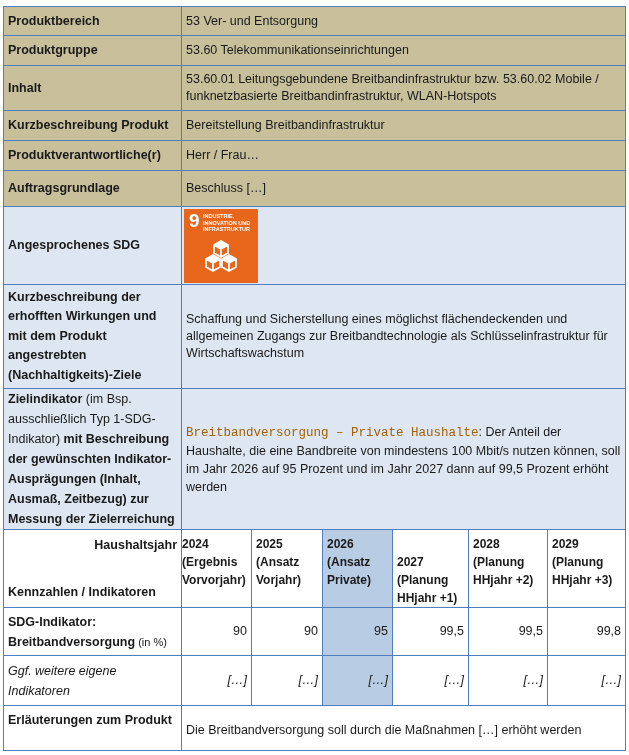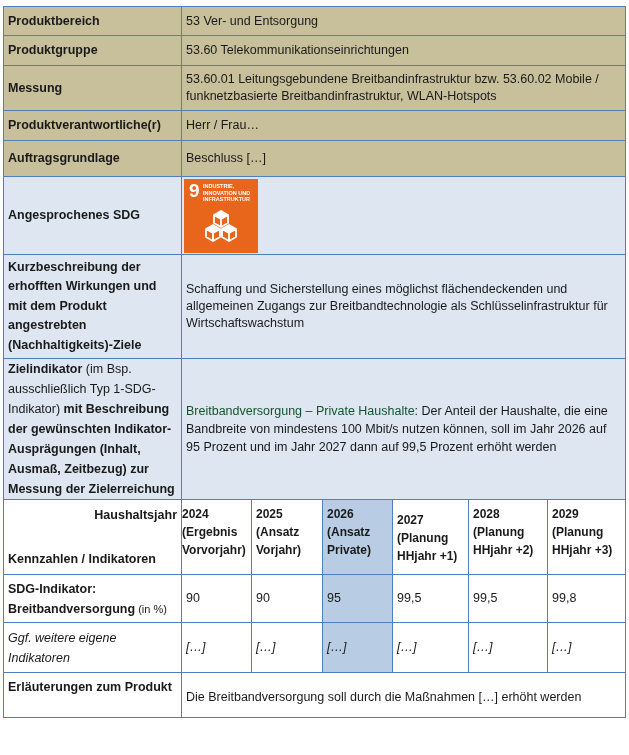--- a/index.html
+++ b/index.html
@@ -7,23 +7,23 @@
          font-family: "Liberation Sans", sans-serif; color: #1a1a1a; }
   table { position: absolute; left: 3px; top: 6px; width: 622px;
           border-collapse: collapse; table-layout: fixed; font-size: 12.5px; line-height: 17px; }
   td { border: 1.5px solid #4f7fbf; padding: 0 4px; vertical-align: middle; }
   .khaki td { background: #c8bf9b; }
   .blue td { background: #dde6f1; }
   .white td { background: #ffffff; }
   .lbl { font-weight: bold; }
   .hl { background: #b8cce4 !important; }
   .yr { text-align: left; font-weight: bold; font-size: 12px; line-height: 18px; }
-  .val { text-align: left; }
+  .val { text-align: right; }
   .it { font-style: italic; }
-  .green { color: #14532d; }
+  .green { color: #a16207; font-family: Liberation Mono, monospace; }
   .small { font-weight: normal; font-size: 11px; }
   .sdg-tile { width: 74px; height: 74px; background: #e8661c; color: #fff; position: relative; margin-left: -2px; }
   .sdg-num { position: absolute; left: 5px; top: 2px; font-size: 19px; font-weight: bold; line-height: 20px; }
   .sdg-txt { position: absolute; left: 19px; top: 4px; font-size: 5.5px; line-height: 6.5px; font-weight: bold; }
   .sdg-cubes { position: absolute; left: 20px; top: 30px; }
   .hh { text-align: right; font-weight: bold; }
 </style>
 </head>
 <body>
 
@@ -41,22 +41,26 @@
   <tbody>
       <tr class="khaki" style="height:29px">
     <td class="lbl">Produktbereich</td>
     <td colspan="6">53 Ver- und Entsorgung</td>
   </tr>
   <tr class="khaki" style="height:30px">
     <td class="lbl">Produktgruppe</td>
     <td colspan="6">53.60 Telekommunikationseinrichtungen</td>
   </tr>
   <tr class="khaki" style="height:45px">
-    <td class="lbl">Messung</td>
+    <td class="lbl">Inhalt</td>
     <td colspan="6">53.60.01 Leitungsgebundene Breitbandinfrastruktur bzw. 53.60.02 Mobile / funknetzbasierte Breitbandinfrastruktur, WLAN-Hotspots</td>
+  </tr>
+  <tr class="khaki" style="height:30px">
+    <td class="lbl">Kurzbeschreibung Produkt</td>
+    <td colspan="6">Bereitstellung Breitbandinfrastruktur</td>
   </tr>
   <tr class="khaki" style="height:30px">
     <td class="lbl">Produktverantwortliche(r)</td>
     <td colspan="6">Herr / Frau…</td>
   </tr>
   <tr class="khaki" style="height:36px">
     <td class="lbl">Auftragsgrundlage</td>
     <td colspan="6">Beschluss […]</td>
   </tr>
 
@@ -109,21 +113,21 @@
     <td class="yr" style="vertical-align:top; padding-top:5px;">
           <div>2025</div>
           <div>(Ansatz</div>
           <div>Vorjahr)</div>
         </td>
     <td class="yr hl" style="vertical-align:top; padding-top:5px;">
           <div>2026</div>
           <div>(Ansatz</div>
           <div>Private)</div>
         </td>
-    <td class="yr" style="vertical-align:top; padding-top:11px;">
+    <td class="yr" style="vertical-align:top; padding-top:23px;">
           <div>2027</div>
           <div>(Planung</div>
           <div>HHjahr +1)</div>
         </td>
     <td class="yr" style="vertical-align:top; padding-top:5px;">
           <div>2028</div>
           <div>(Planung</div>
           <div>HHjahr +2)</div>
         </td>
     <td class="yr" style="vertical-align:top; padding-top:5px;">

